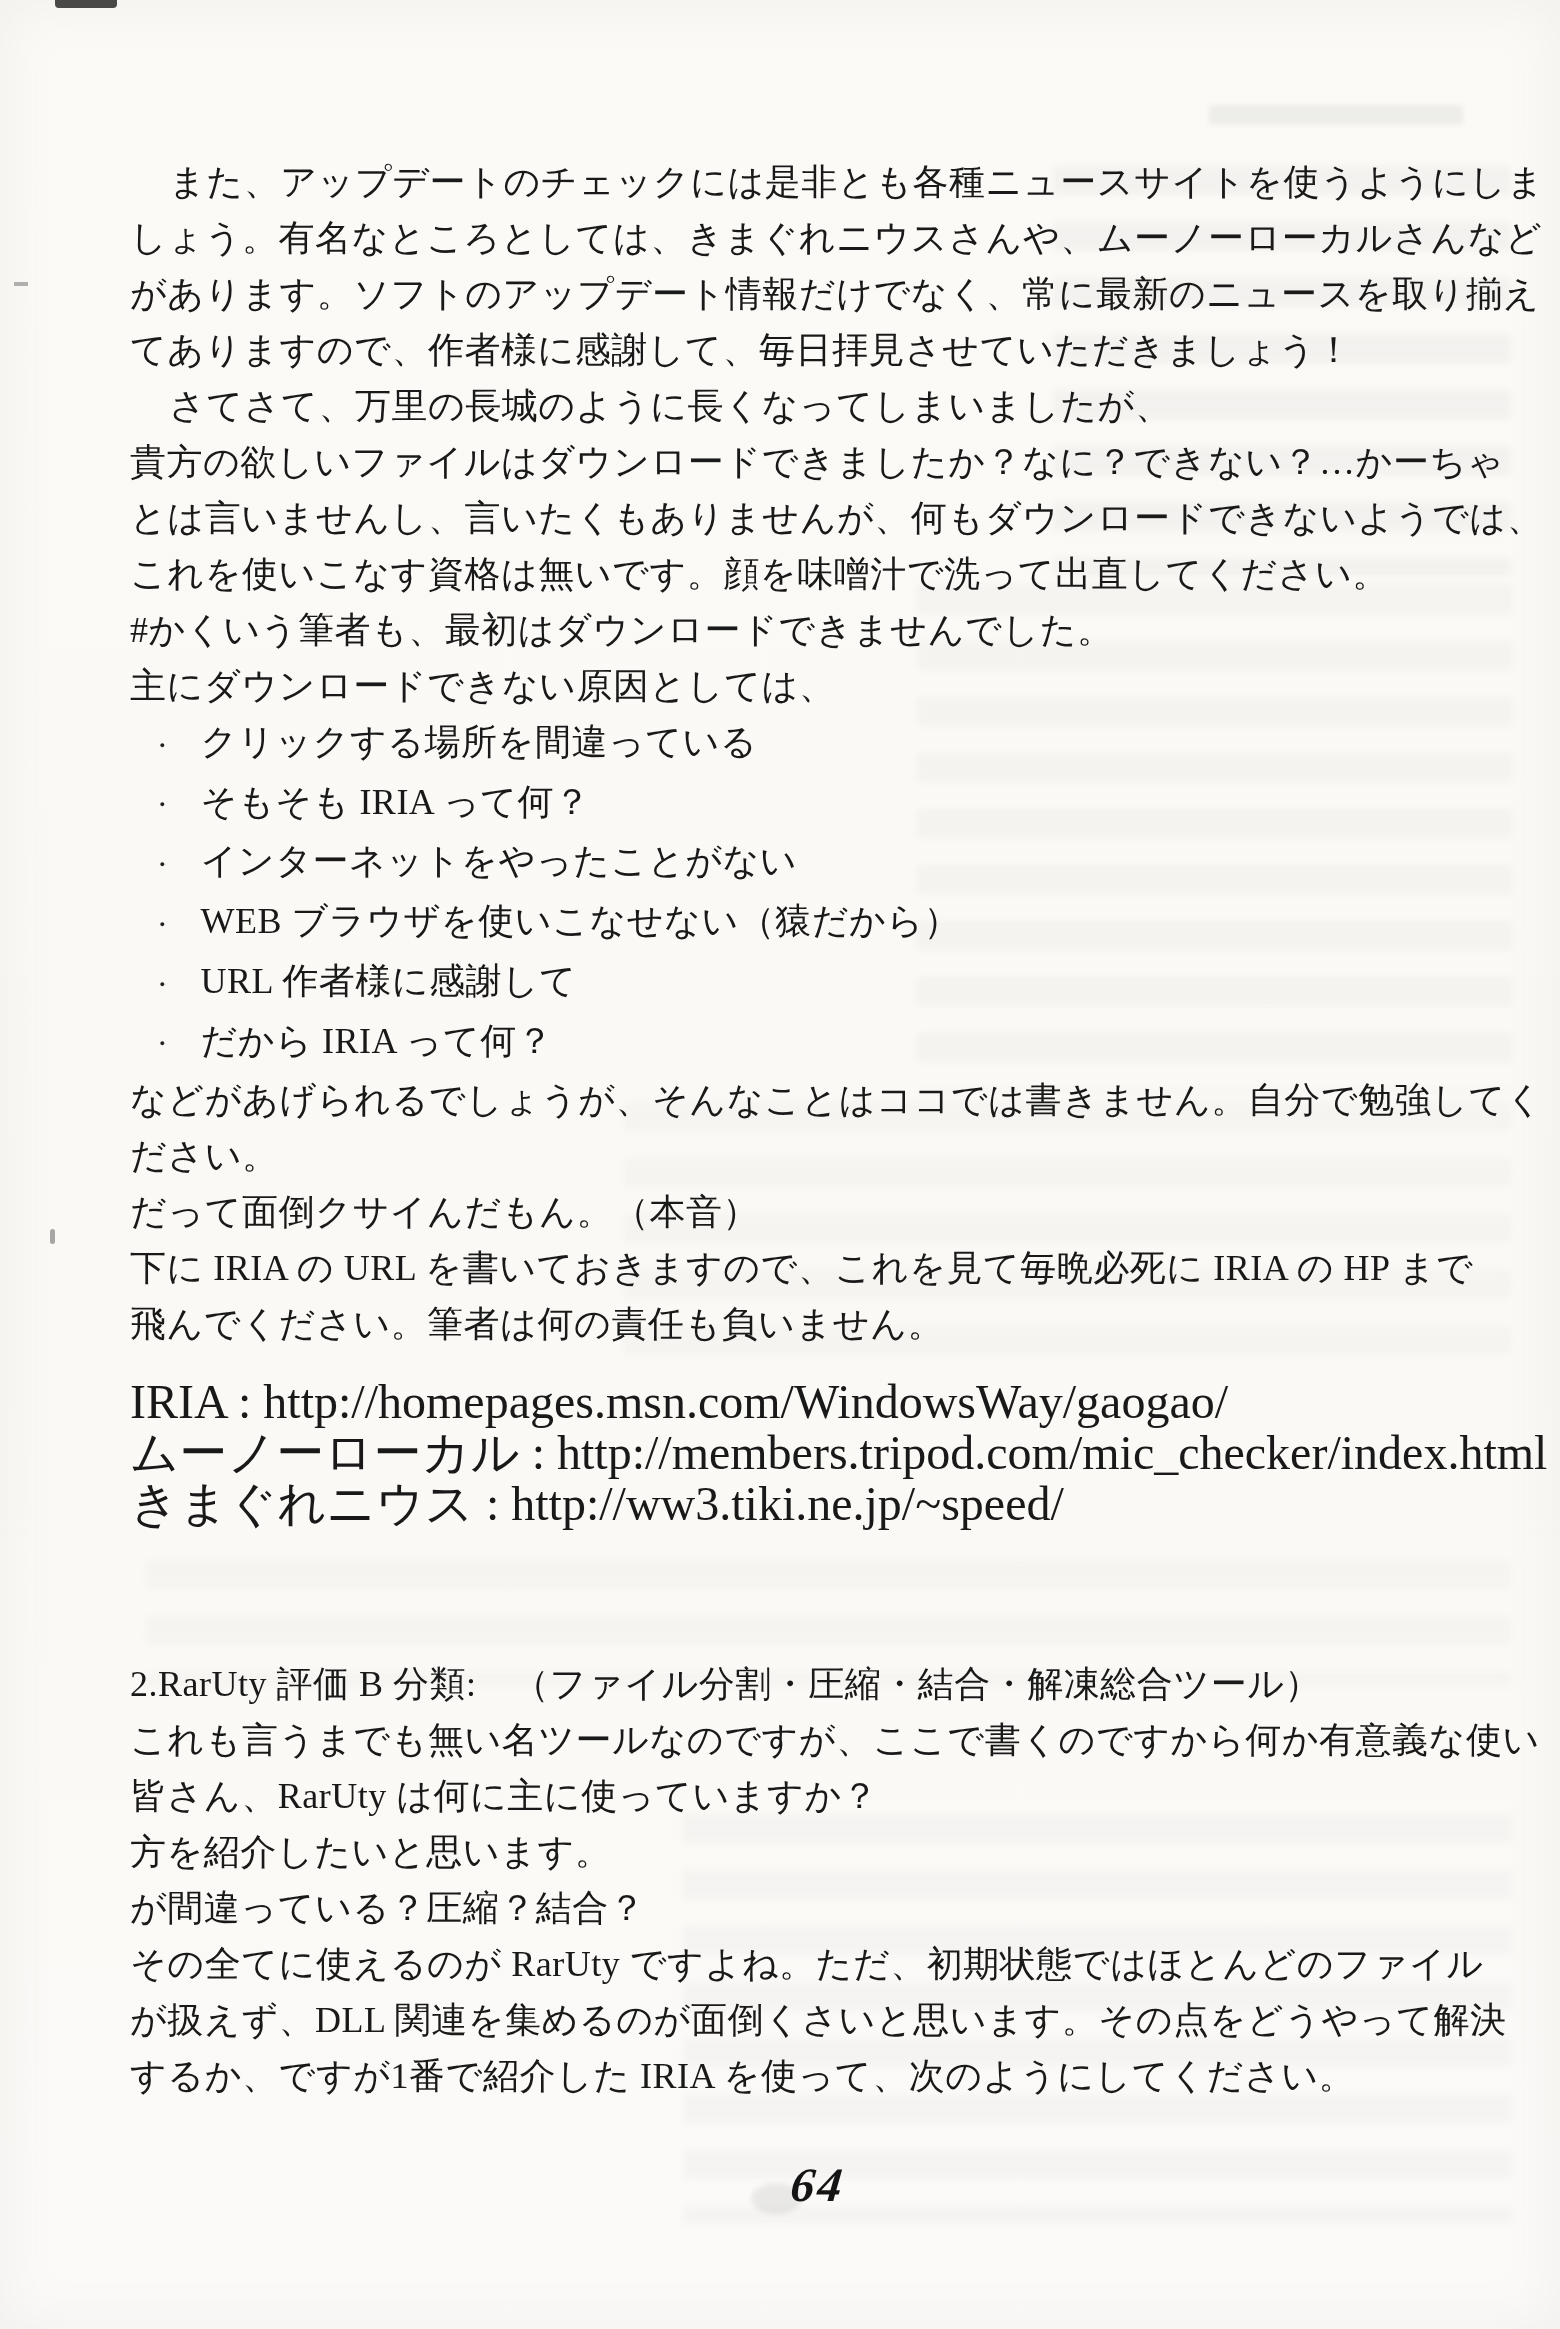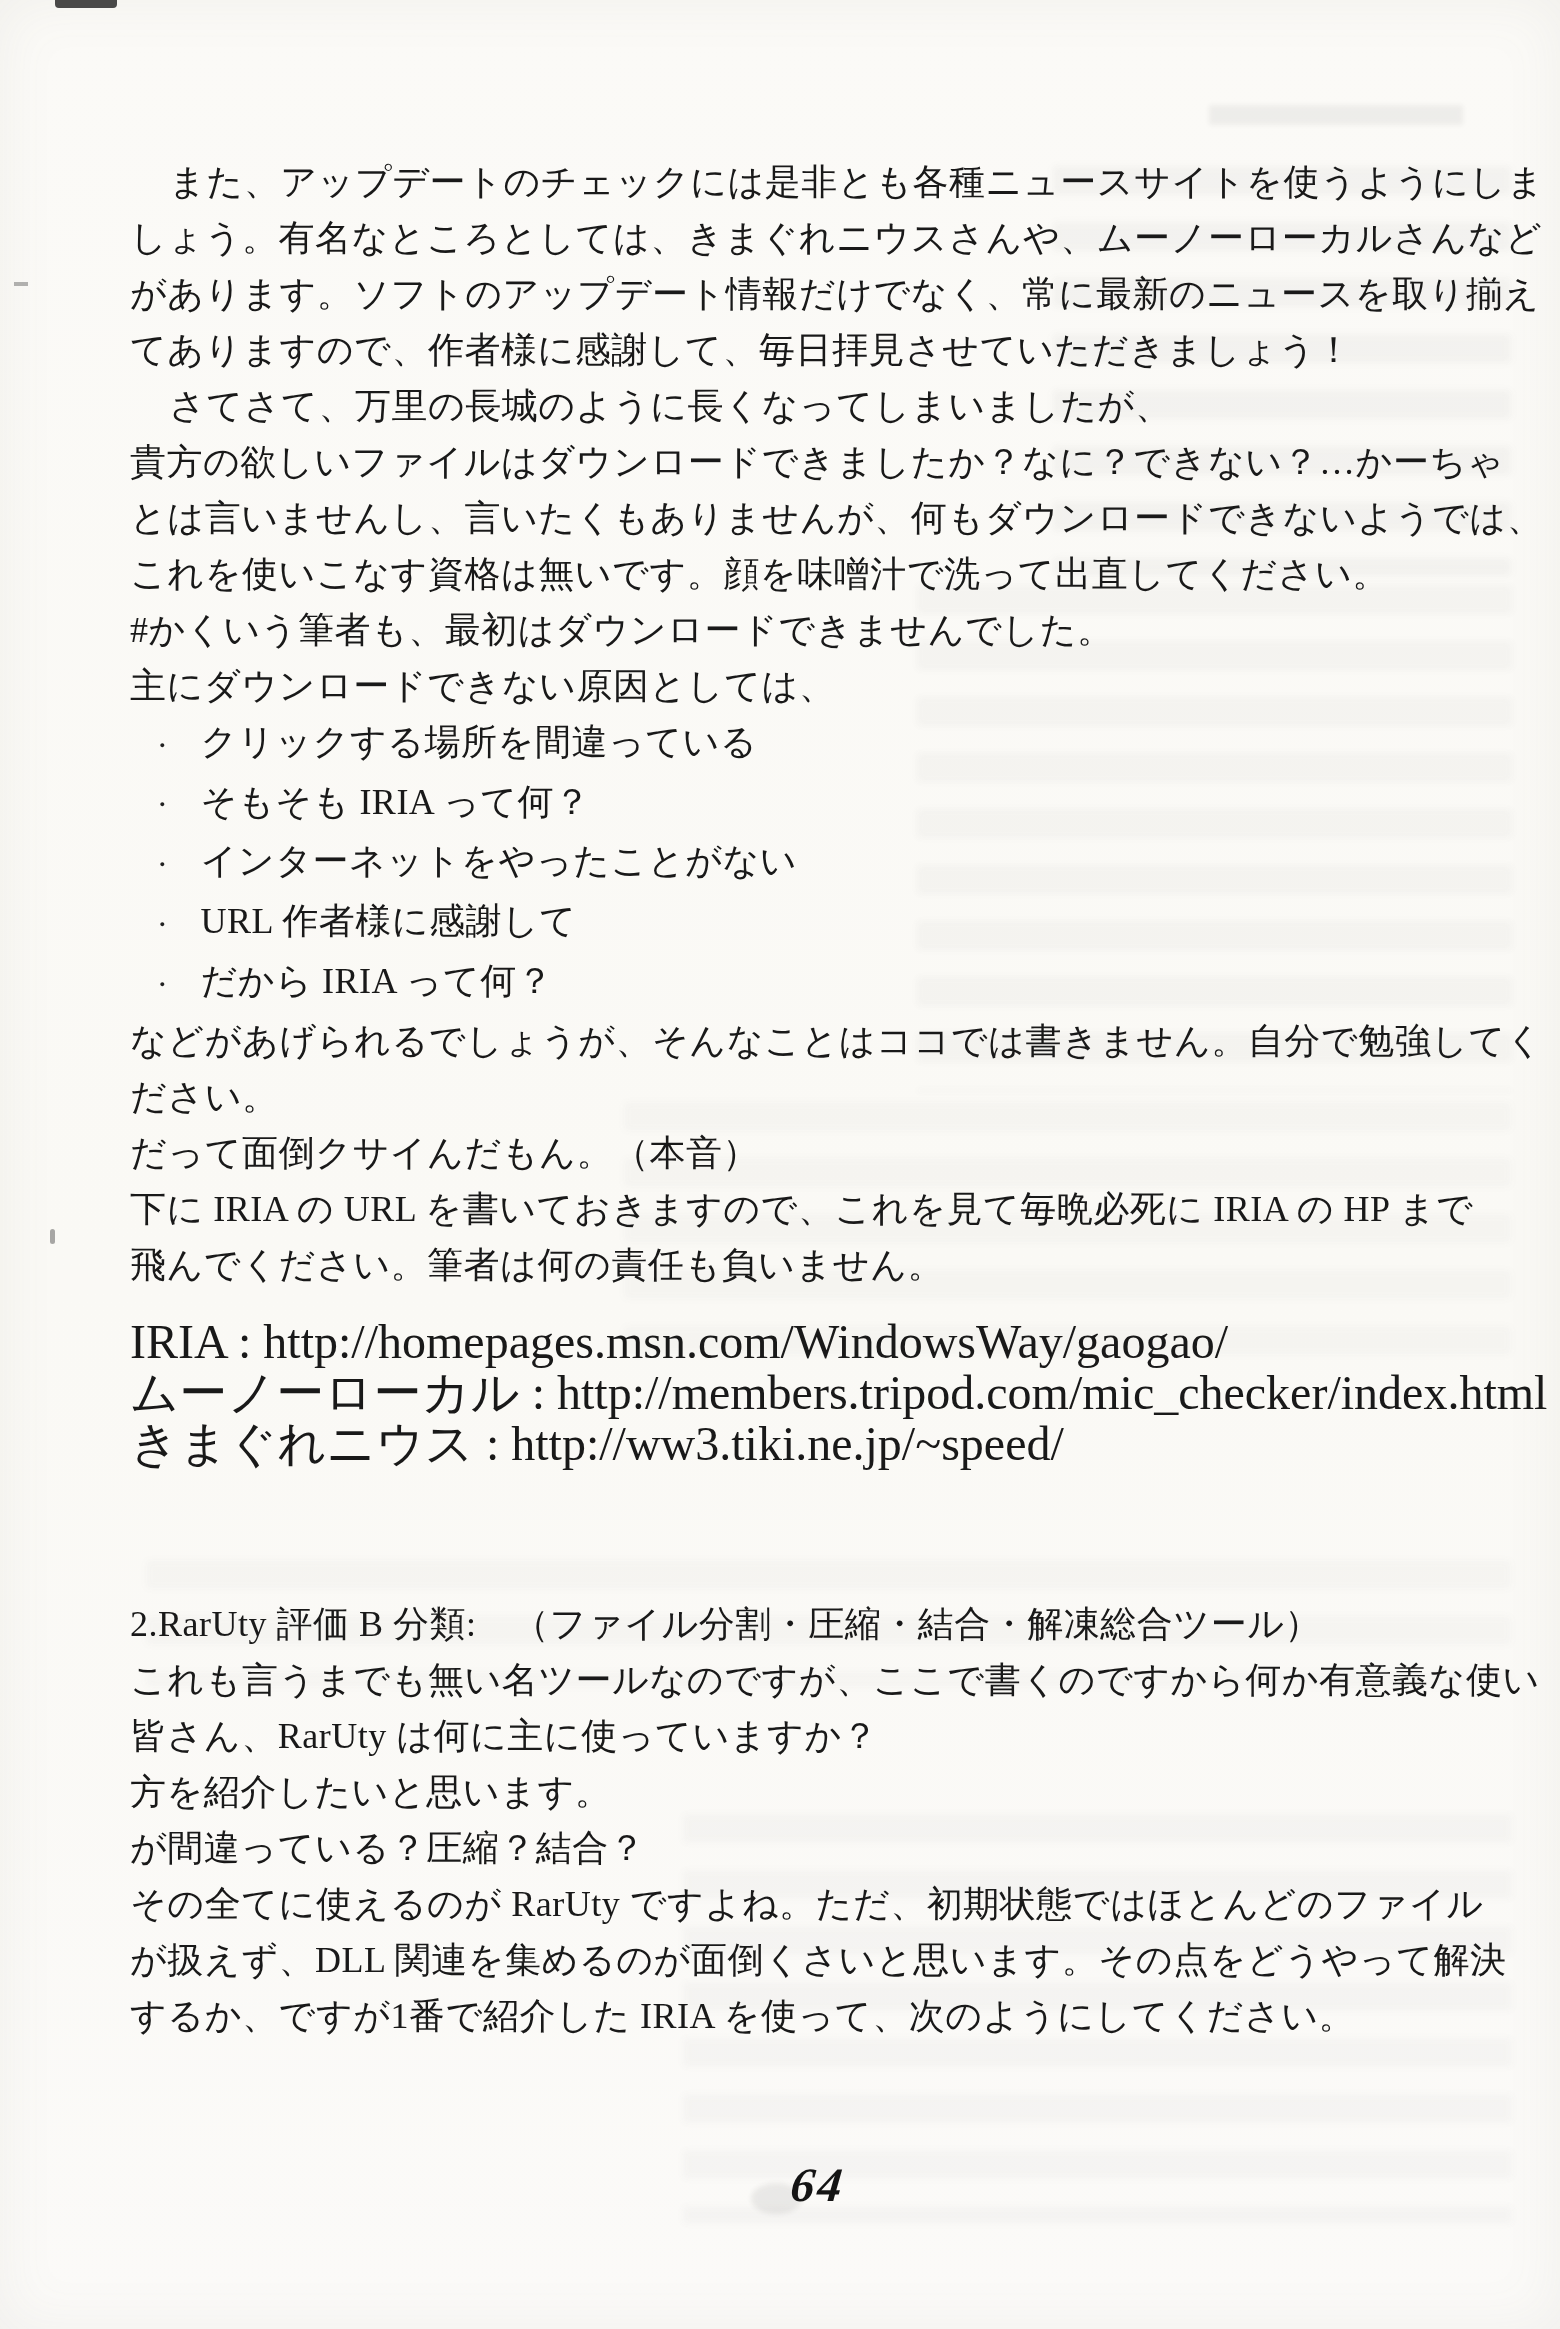--- a/index.html
+++ b/index.html
@@ -94,20 +94,23 @@
     <div class="line bullet">
       <span class="dot">・</span><span>クリックする場所を間違っている</span>
     </div>
     <div class="line bullet">
       <span class="dot">・</span><span>そもそも IRIA って何？</span>
     </div>
     <div class="line bullet">
       <span class="dot">・</span><span>インターネットをやったことがない</span>
     </div>
     <div class="line bullet">
+      <span class="dot">・</span><span>WEB ブラウザを使いこなせない（猿だから）</span>
+    </div>
+    <div class="line bullet">
       <span class="dot">・</span><span>URL 作者様に感謝して</span>
     </div>
     <div class="line bullet">
       <span class="dot">・</span><span>だから IRIA って何？</span>
     </div>
 
     <div class="line">などがあげられるでしょうが、そんなことはココでは書きません。自分で勉強してく</div>
     <div class="line">ださい。</div>
     <div class="line">だって面倒クサイんだもん。（本音）</div>
     <div class="line">下に IRIA の URL を書いておきますので、これを見て毎晩必死に IRIA の HP まで</div>

